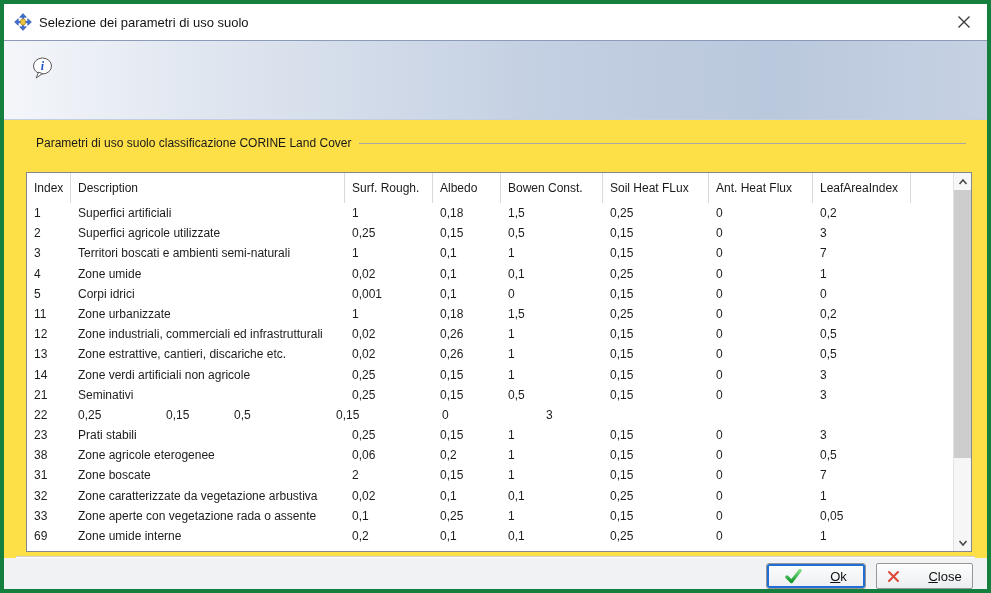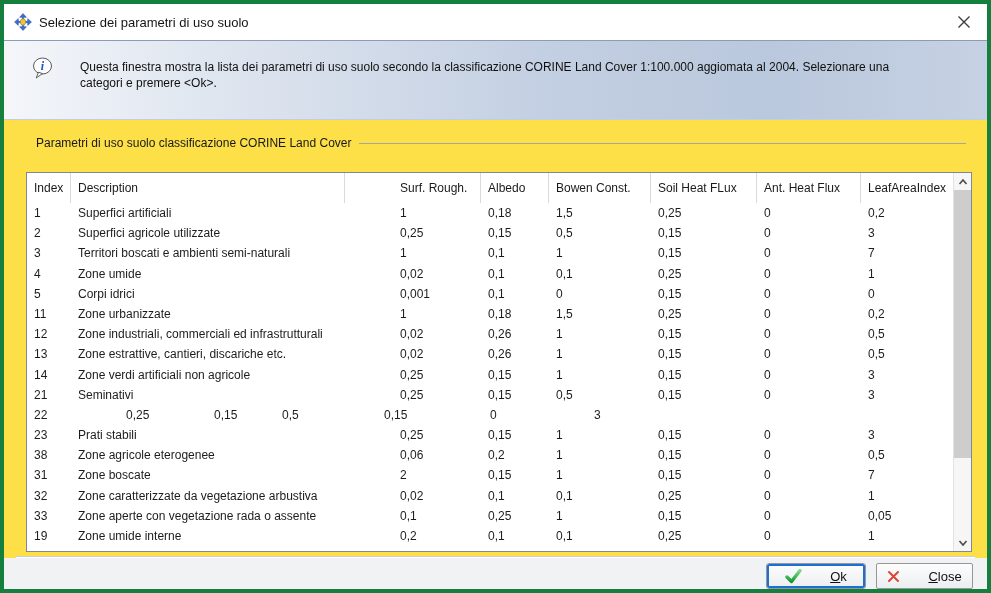--- a/index.html
+++ b/index.html
@@ -34,21 +34,21 @@
   .grid-left{flex:1;display:flex;flex-direction:column;overflow:hidden;}
   .grid-header{display:flex;height:30px;flex:0 0 30px;background:#ffffff;}
   .hcell{box-sizing:border-box;padding-left:7px;font-size:12px;color:#1a1a1a;
     display:flex;align-items:center;border-right:1px solid #dadada;white-space:nowrap;overflow:hidden;}
   .hfill{flex:1;border-right:none;}
   .grid-body{flex:1;overflow:hidden;}
   .trow{display:flex;height:20.2px;line-height:20.2px;background:#ffffff;}
   .tcell{box-sizing:border-box;padding-left:7px;font-size:12px;color:#1c1c1c;white-space:nowrap;overflow:hidden;}
   .c0{width:44px;flex:0 0 44px;}
   .c1{width:274px;flex:0 0 274px;}
-  .c2{width:88px;flex:0 0 88px;margin-left:48px;}
+  .c2{width:88px;flex:0 0 88px;}
   .c3{width:68px;flex:0 0 68px;}
   .c4{width:102px;flex:0 0 102px;}
   .c5{width:106px;flex:0 0 106px;}
   .c6{width:104px;flex:0 0 104px;}
   .c7{width:98px;flex:0 0 98px;}
   
   .vscroll{flex:0 0 17px;background:#f6f6f6;border-left:1px solid #e2e2e2;display:flex;flex-direction:column;}
   .sb-btn{height:17px;flex:0 0 17px;display:flex;align-items:center;justify-content:center;background:#f6f6f6;cursor:pointer;}
   .sb-track{flex:1;position:relative;background:#f6f6f6;}
   .sb-thumb{position:absolute;left:0;top:0;width:17px;height:268px;background:#cdcdcd;cursor:pointer;}
@@ -96,21 +96,20 @@
   </div>
 
   <div class="banner">
     <span class="info-icon">
       <svg width="23" height="23" viewBox="0 0 23 23">
         <ellipse cx="11.5" cy="9" rx="9" ry="8" fill="#fdfdfd" stroke="#5a5a5a" stroke-width="1"></ellipse>
         <path d="M7.5 15.2 L5.2 21 L11.5 16.6 Z" fill="#fdfdfd" stroke="#5a5a5a" stroke-width="1" stroke-linejoin="round"></path>
         <text x="11.5" y="13" text-anchor="middle" font-family="Liberation Serif, serif" font-style="italic" font-weight="bold" font-size="12" fill="#1a50c8">i</text>
       </svg>
     </span>
-    <div class="banner-text">Questa finestra mostra la lista dei parametri di uso suolo secondo la classificazione CORINE Land Cover 1:100.000 aggiomata al 2004. Selezionare una categori e premere &lt;Ok&gt;.</div>
   </div>
 
   <div class="group-header">
     <span class="group-label">Parametri di uso suolo classificazione CORINE Land Cover</span>
     <span class="group-line"></span>
   </div>
 
   <div class="grid">
     <div class="grid-left">
       <div class="grid-header" id="grid-header">
@@ -278,21 +277,21 @@
             <div class="tcell c0">33</div>
             <div class="tcell c1">Zone aperte con vegetazione rada o assente</div>
             <div class="tcell c2">0,1</div>
             <div class="tcell c3">0,25</div>
             <div class="tcell c4">1</div>
             <div class="tcell c5">0,15</div>
             <div class="tcell c6">0</div>
             <div class="tcell c7">0,05</div>
           </div>
           <div class="trow">
-            <div class="tcell c0">19</div>
+            <div class="tcell c0">69</div>
             <div class="tcell c1">Zone umide interne</div>
             <div class="tcell c2">0,2</div>
             <div class="tcell c3">0,1</div>
             <div class="tcell c4">0,1</div>
             <div class="tcell c5">0,25</div>
             <div class="tcell c6">0</div>
             <div class="tcell c7">1</div>
           </div>
           <div class="trow">
             <div class="tcell c0">42</div>

